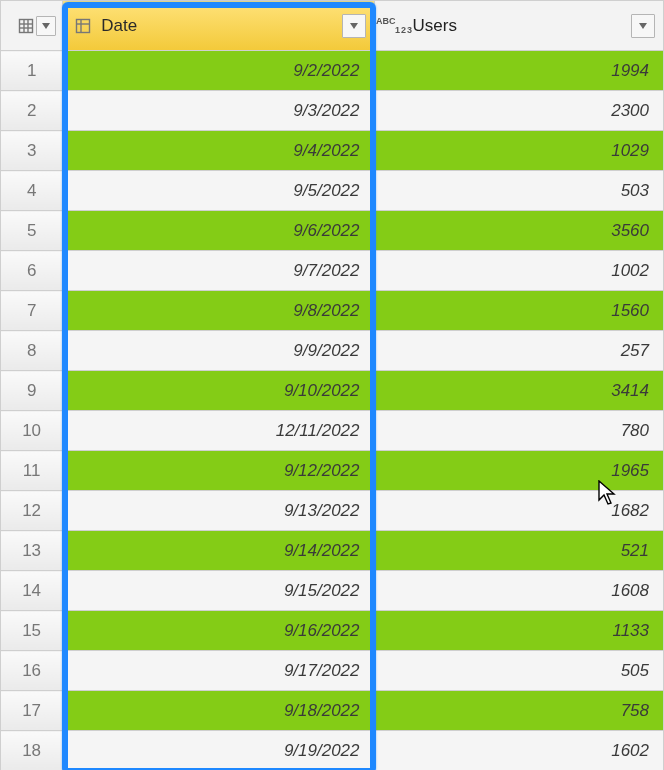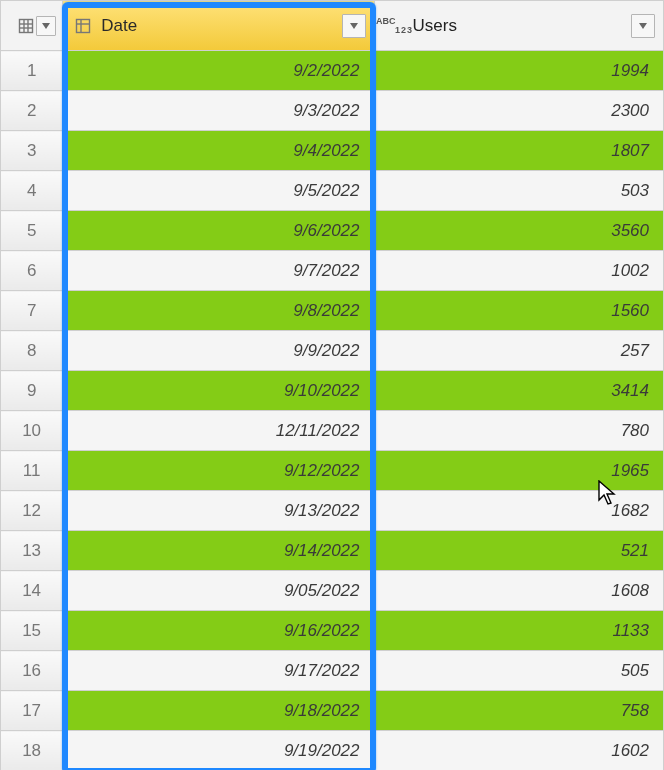--- a/index.html
+++ b/index.html
@@ -98,21 +98,21 @@
           <td class="cell">1994</td>
         </tr>
   <tr>
           <td class="gutter">2</td>
           <td class="cell">9/3/2022</td>
           <td class="cell">2300</td>
         </tr>
   <tr>
           <td class="gutter">3</td>
           <td class="cell">9/4/2022</td>
-          <td class="cell">1807</td>
+          <td class="cell">1029</td>
         </tr>
   <tr>
           <td class="gutter">4</td>
           <td class="cell">9/5/2022</td>
           <td class="cell">503</td>
         </tr>
   <tr>
           <td class="gutter">5</td>
           <td class="cell">9/6/2022</td>
           <td class="cell">3560</td>
@@ -152,21 +152,21 @@
           <td class="cell">9/13/2022</td>
           <td class="cell">1682</td>
         </tr>
   <tr>
           <td class="gutter">13</td>
           <td class="cell">9/14/2022</td>
           <td class="cell">521</td>
         </tr>
   <tr>
           <td class="gutter">14</td>
-          <td class="cell">9/05/2022</td>
+          <td class="cell">9/15/2022</td>
           <td class="cell">1608</td>
         </tr>
   <tr>
           <td class="gutter">15</td>
           <td class="cell">9/16/2022</td>
           <td class="cell">1133</td>
         </tr>
   <tr>
           <td class="gutter">16</td>
           <td class="cell">9/17/2022</td>

